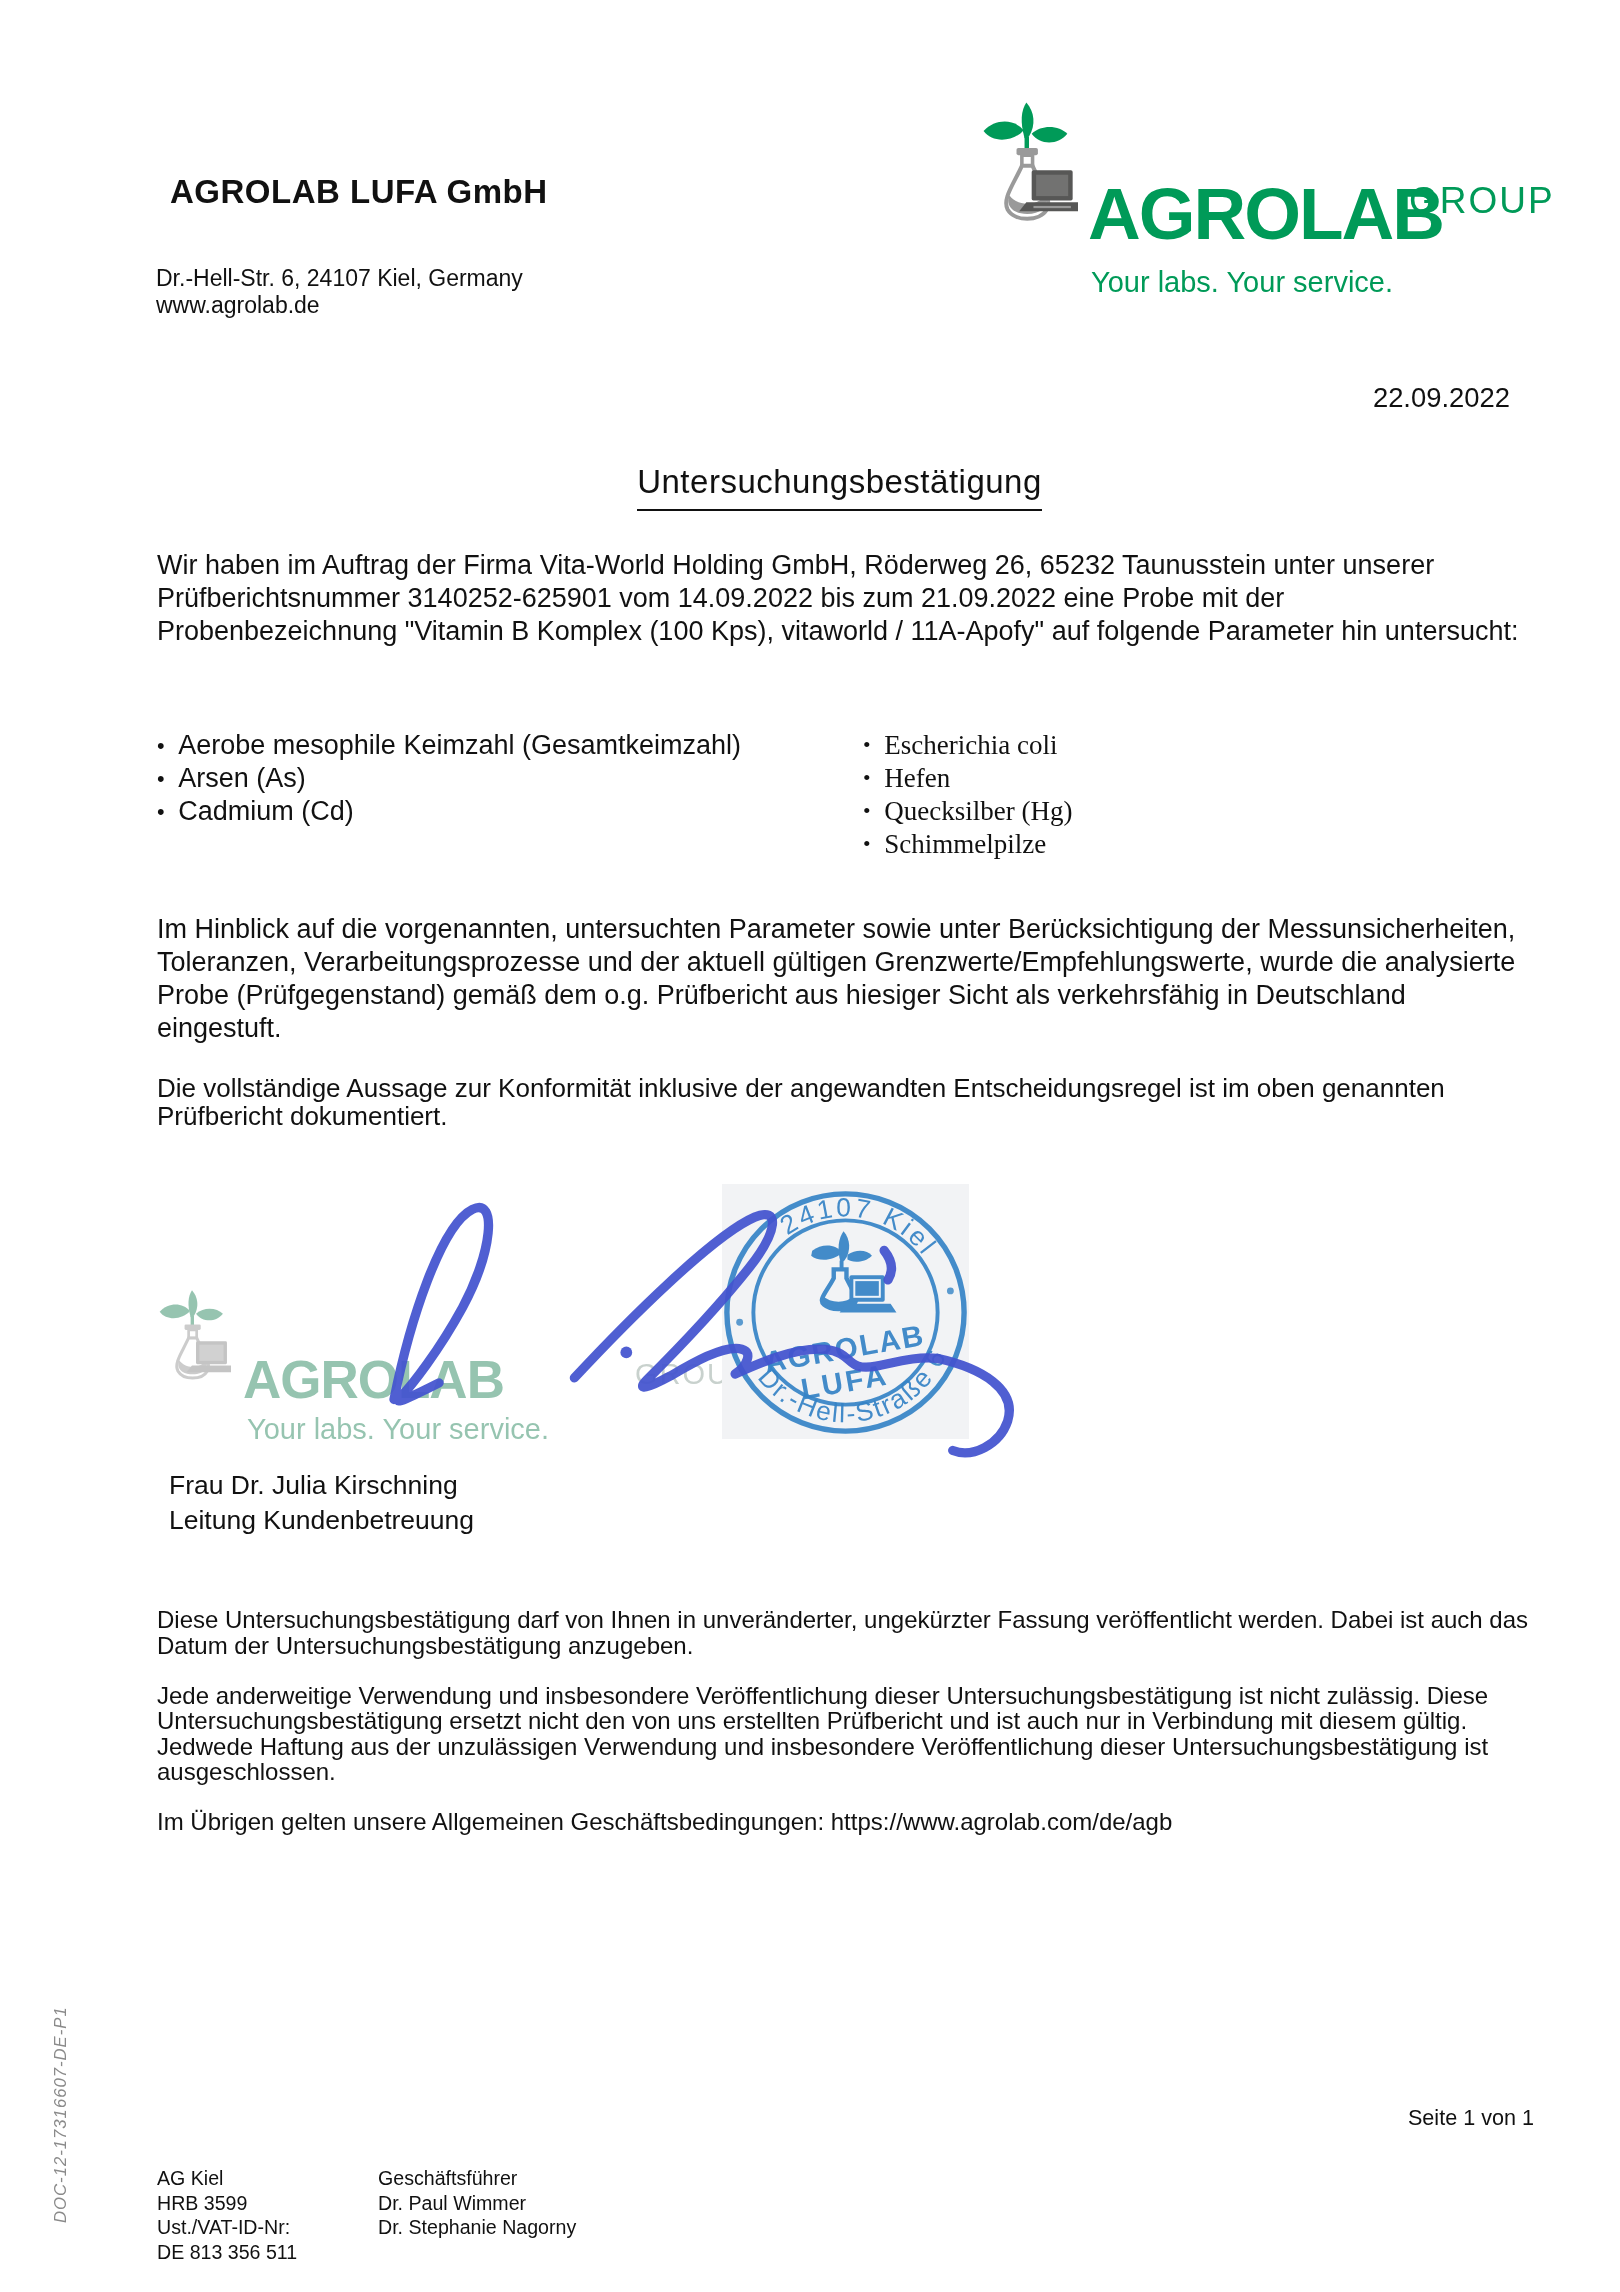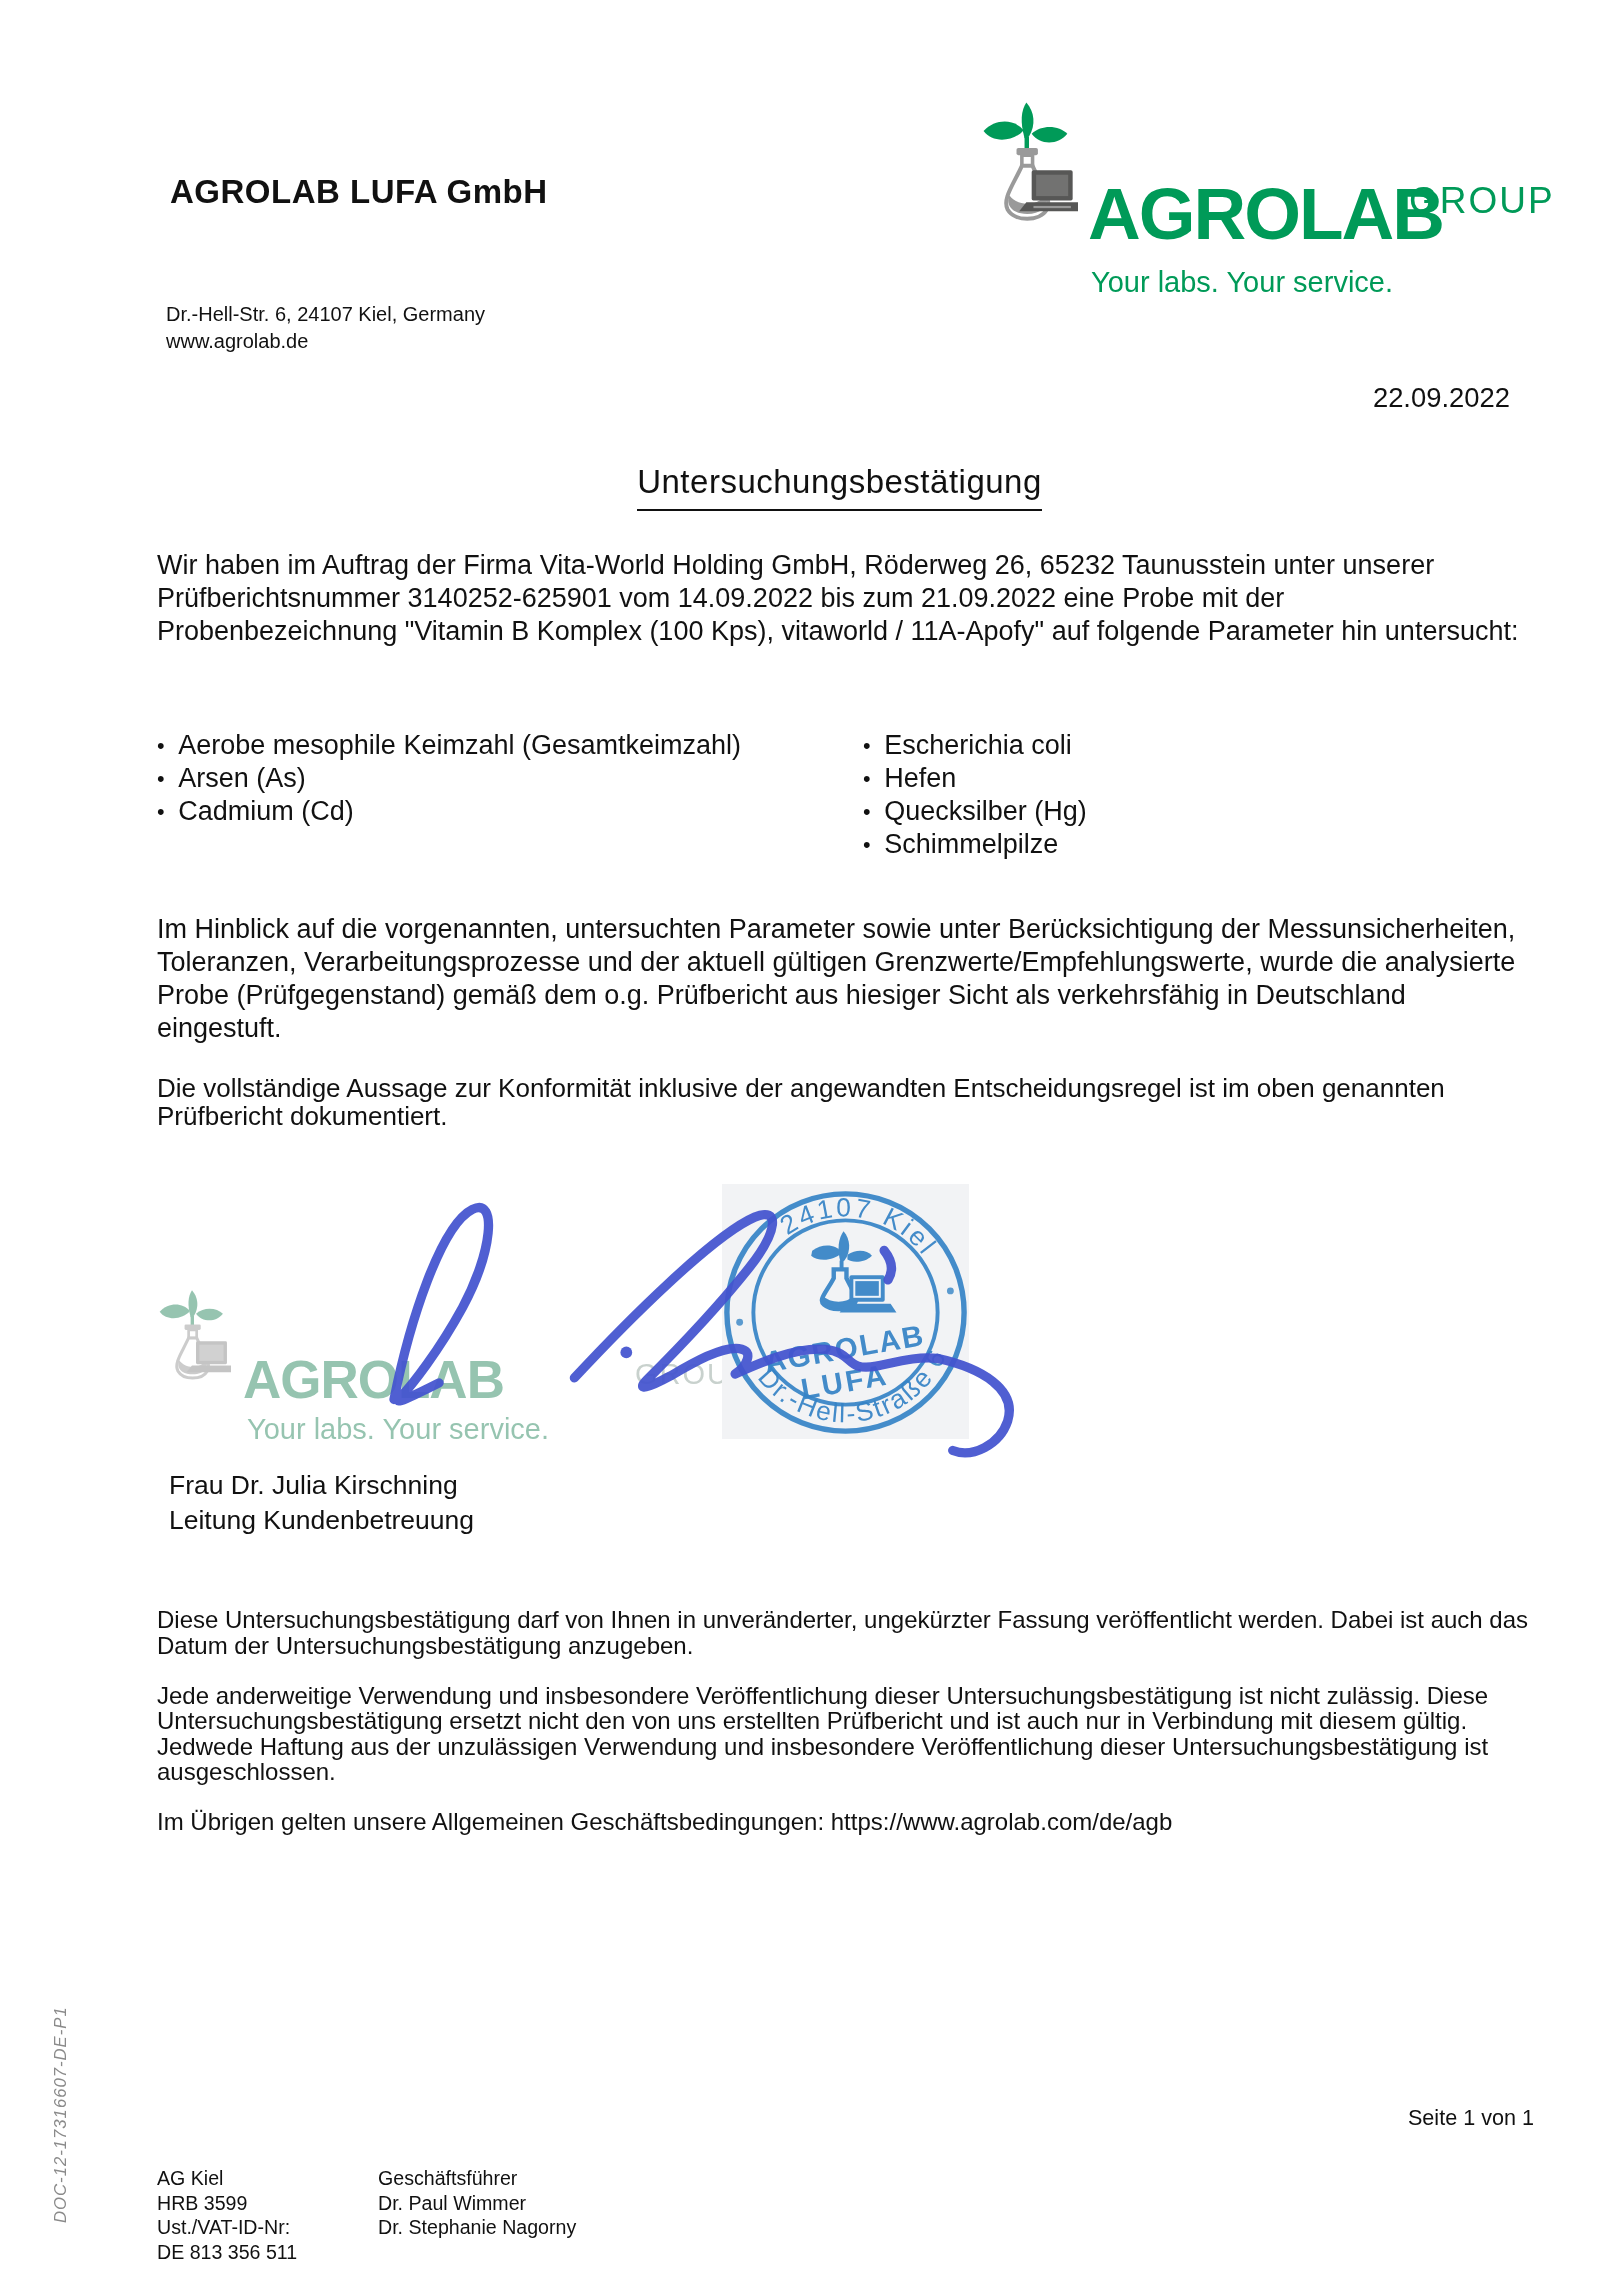--- a/index.html
+++ b/index.html
@@ -10,22 +10,22 @@
     font-family:"Liberation Sans", sans-serif;
     color:#111;
     overflow:hidden;
   }
   
   .company-name{
     position:absolute;left:170px;top:173px;
     font-size:33px;font-weight:bold;letter-spacing:0.5px;
   }
   .company-address{
-    position:absolute;left:166px;top:265px;
-    font-size:20px;line-height:27.4px;margin-top:36px;
+    position:absolute;left:156px;top:265px;
+    font-size:23px;line-height:27.4px;
   }
   .logo{position:absolute;left:980px;top:94px;width:564px;height:211px;}
   .logo .logo-icon{position:absolute;left:0;top:0;}
   .logo .brand{
     position:absolute;left:108px;top:120px;
     font-size:73px;font-weight:bold;letter-spacing:-2px;line-height:0;
     color:var(--green);
   }
   .logo .brand-suffix{
     position:absolute;left:429px;top:86px;
@@ -49,21 +49,21 @@
   .intro{
     position:absolute;left:157px;top:549px;width:1372px;
     font-size:27px;line-height:33px;
   }
   .params{
     position:absolute;left:157px;top:729px;width:1372px;
     font-size:27px;line-height:33px;
   }
   .params .col{position:absolute;top:0;}
   .params .col.left{left:0;width:686px;}
-  .params .col.right{left:706px;width:647px;}
+  .params .col.right{left:706px;width:647px;font-family:Liberation Serif, serif;}
   .param-item{display:flex;}
   .param-item::before{
     content:"•";font-size:21.6px;line-height:33px;
     margin-right:13.7px;flex:none;
   }
   .conclusion{
     position:absolute;left:157px;top:913px;width:1372px;
     font-size:27px;line-height:33px;
   }
   .conformity-note{

